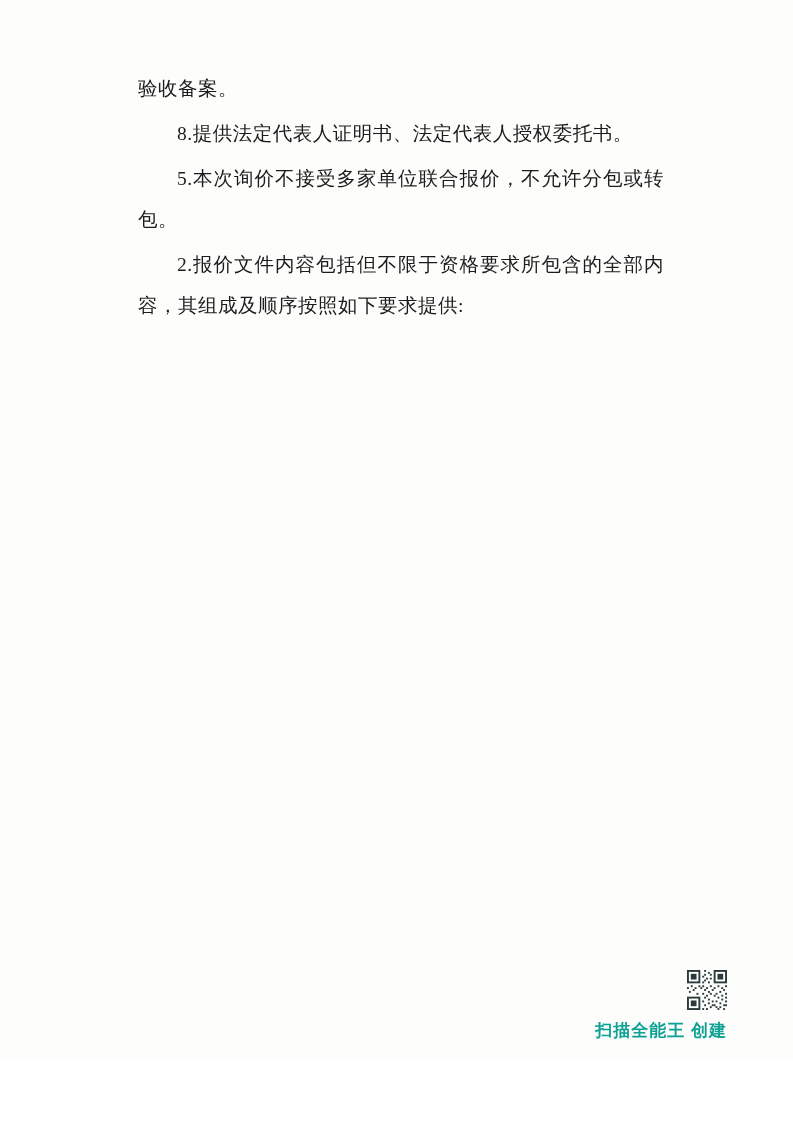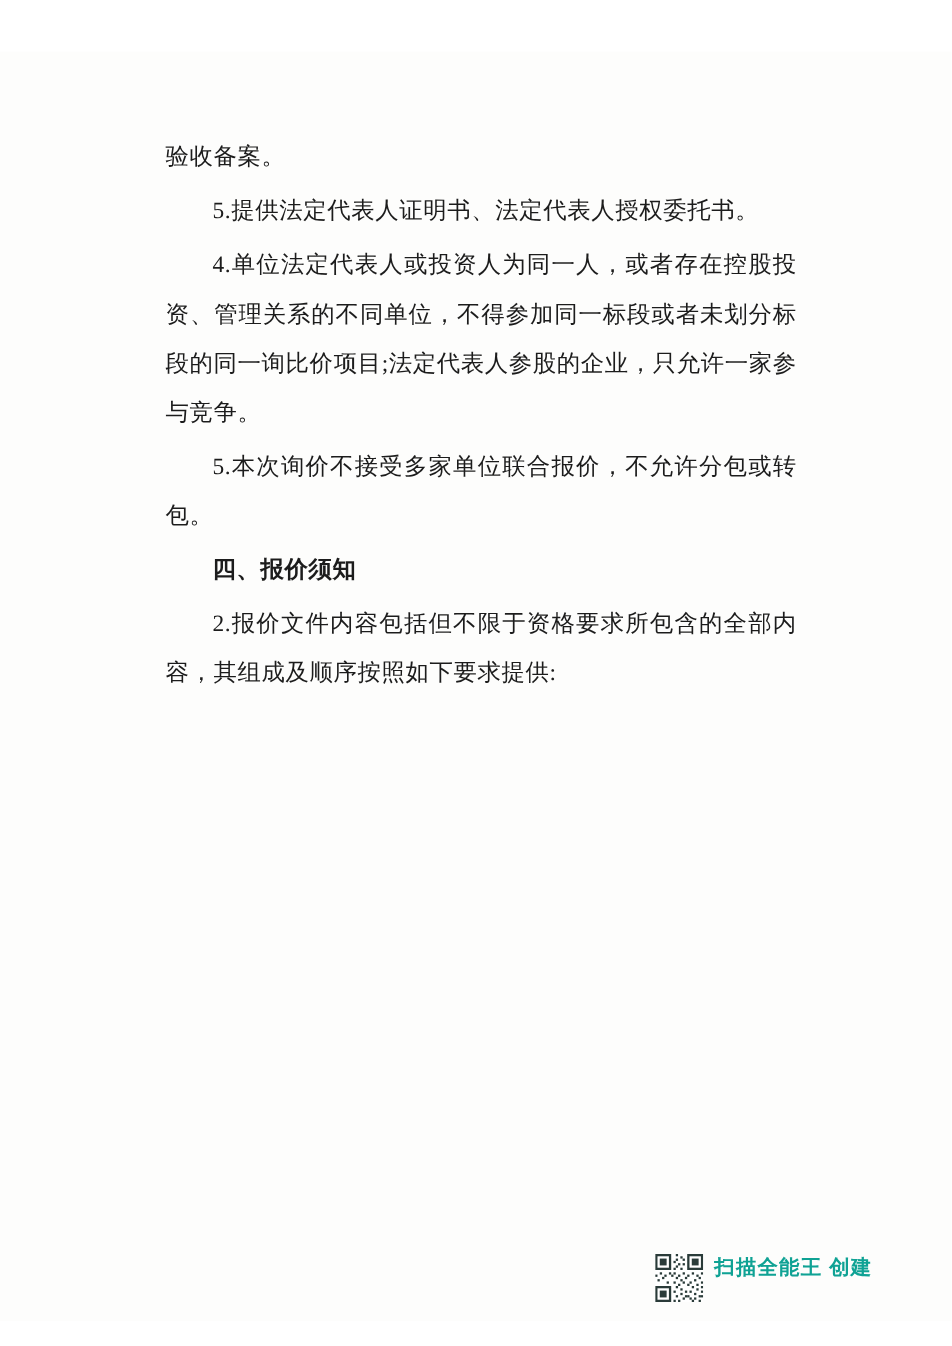--- a/index.html
+++ b/index.html
@@ -10,43 +10,43 @@
   body {
     font-family: "Liberation Serif", "DejaVu Serif", serif;
     color: #1c1c1c;
     position: relative;
     overflow: hidden;
   }
   .page {
     position: relative;
     width: 793px; height: 1058px;
     background: #fdfdfc;
-    margin-top: 43px;
   }
   .content {
     position: absolute;
     left: 138px; top: 68px;
     width: 526px;
     font-size: 19.5px;
     line-height: 41px;
     text-align: justify;
     letter-spacing: 0.5px;
   }
   .para {
     text-indent: 2em;
     margin-bottom: 4px;
   }
   .para.continuation { text-indent: 0; }
   .para.heading { font-weight: bold; }
   .footer {
     position: absolute;
     right: 66px; bottom: 16px;
     display: flex;
-    align-items: flex-start;
+    align-items: flex-end;
     gap: 9px;
+    flex-direction: column;
   }
   .qr {
     width: 40px; height: 40px;
     display: block;
   }
   .watermark {
     font-family: "Liberation Sans", "DejaVu Sans", sans-serif;
     font-size: 17px;
     font-weight: bold;
     letter-spacing: 1px;
@@ -54,24 +54,22 @@
     white-space: nowrap;
   }
 </style>
 </head>
 <body>
 
 <div class="page">
 
   <div class="content">
     <p class="para continuation">验收备案。</p>
-    <p class="para">5.提供法定代表人证明书、法定代表人授权委托书。</p>
-    <p class="para">4.单位法定代表人或投资人为同一人，或者存在控股投资、管理关系的不同单位，不得参加同一标段或者未划分标段的同一询比价项目;法定代表人参股的企业，只允许一家参与竞争。</p>
+    <p class="para">8.提供法定代表人证明书、法定代表人授权委托书。</p>
     <p class="para">5.本次询价不接受多家单位联合报价，不允许分包或转包。</p>
-    <p class="para heading">四、报价须知</p>
     <p class="para">2.报价文件内容包括但不限于资格要求所包含的全部内容，其组成及顺序按照如下要求提供:</p>
   </div>
 
   <div class="footer">
     <svg class="qr" viewBox="0 0 21 21" aria-hidden="true">
       <rect x="0" y="0" width="21" height="21" fill="#ffffff"></rect>
       <g fill="#2a3b39">
 
         <rect x="0" y="0" width="7" height="7"></rect>
 

